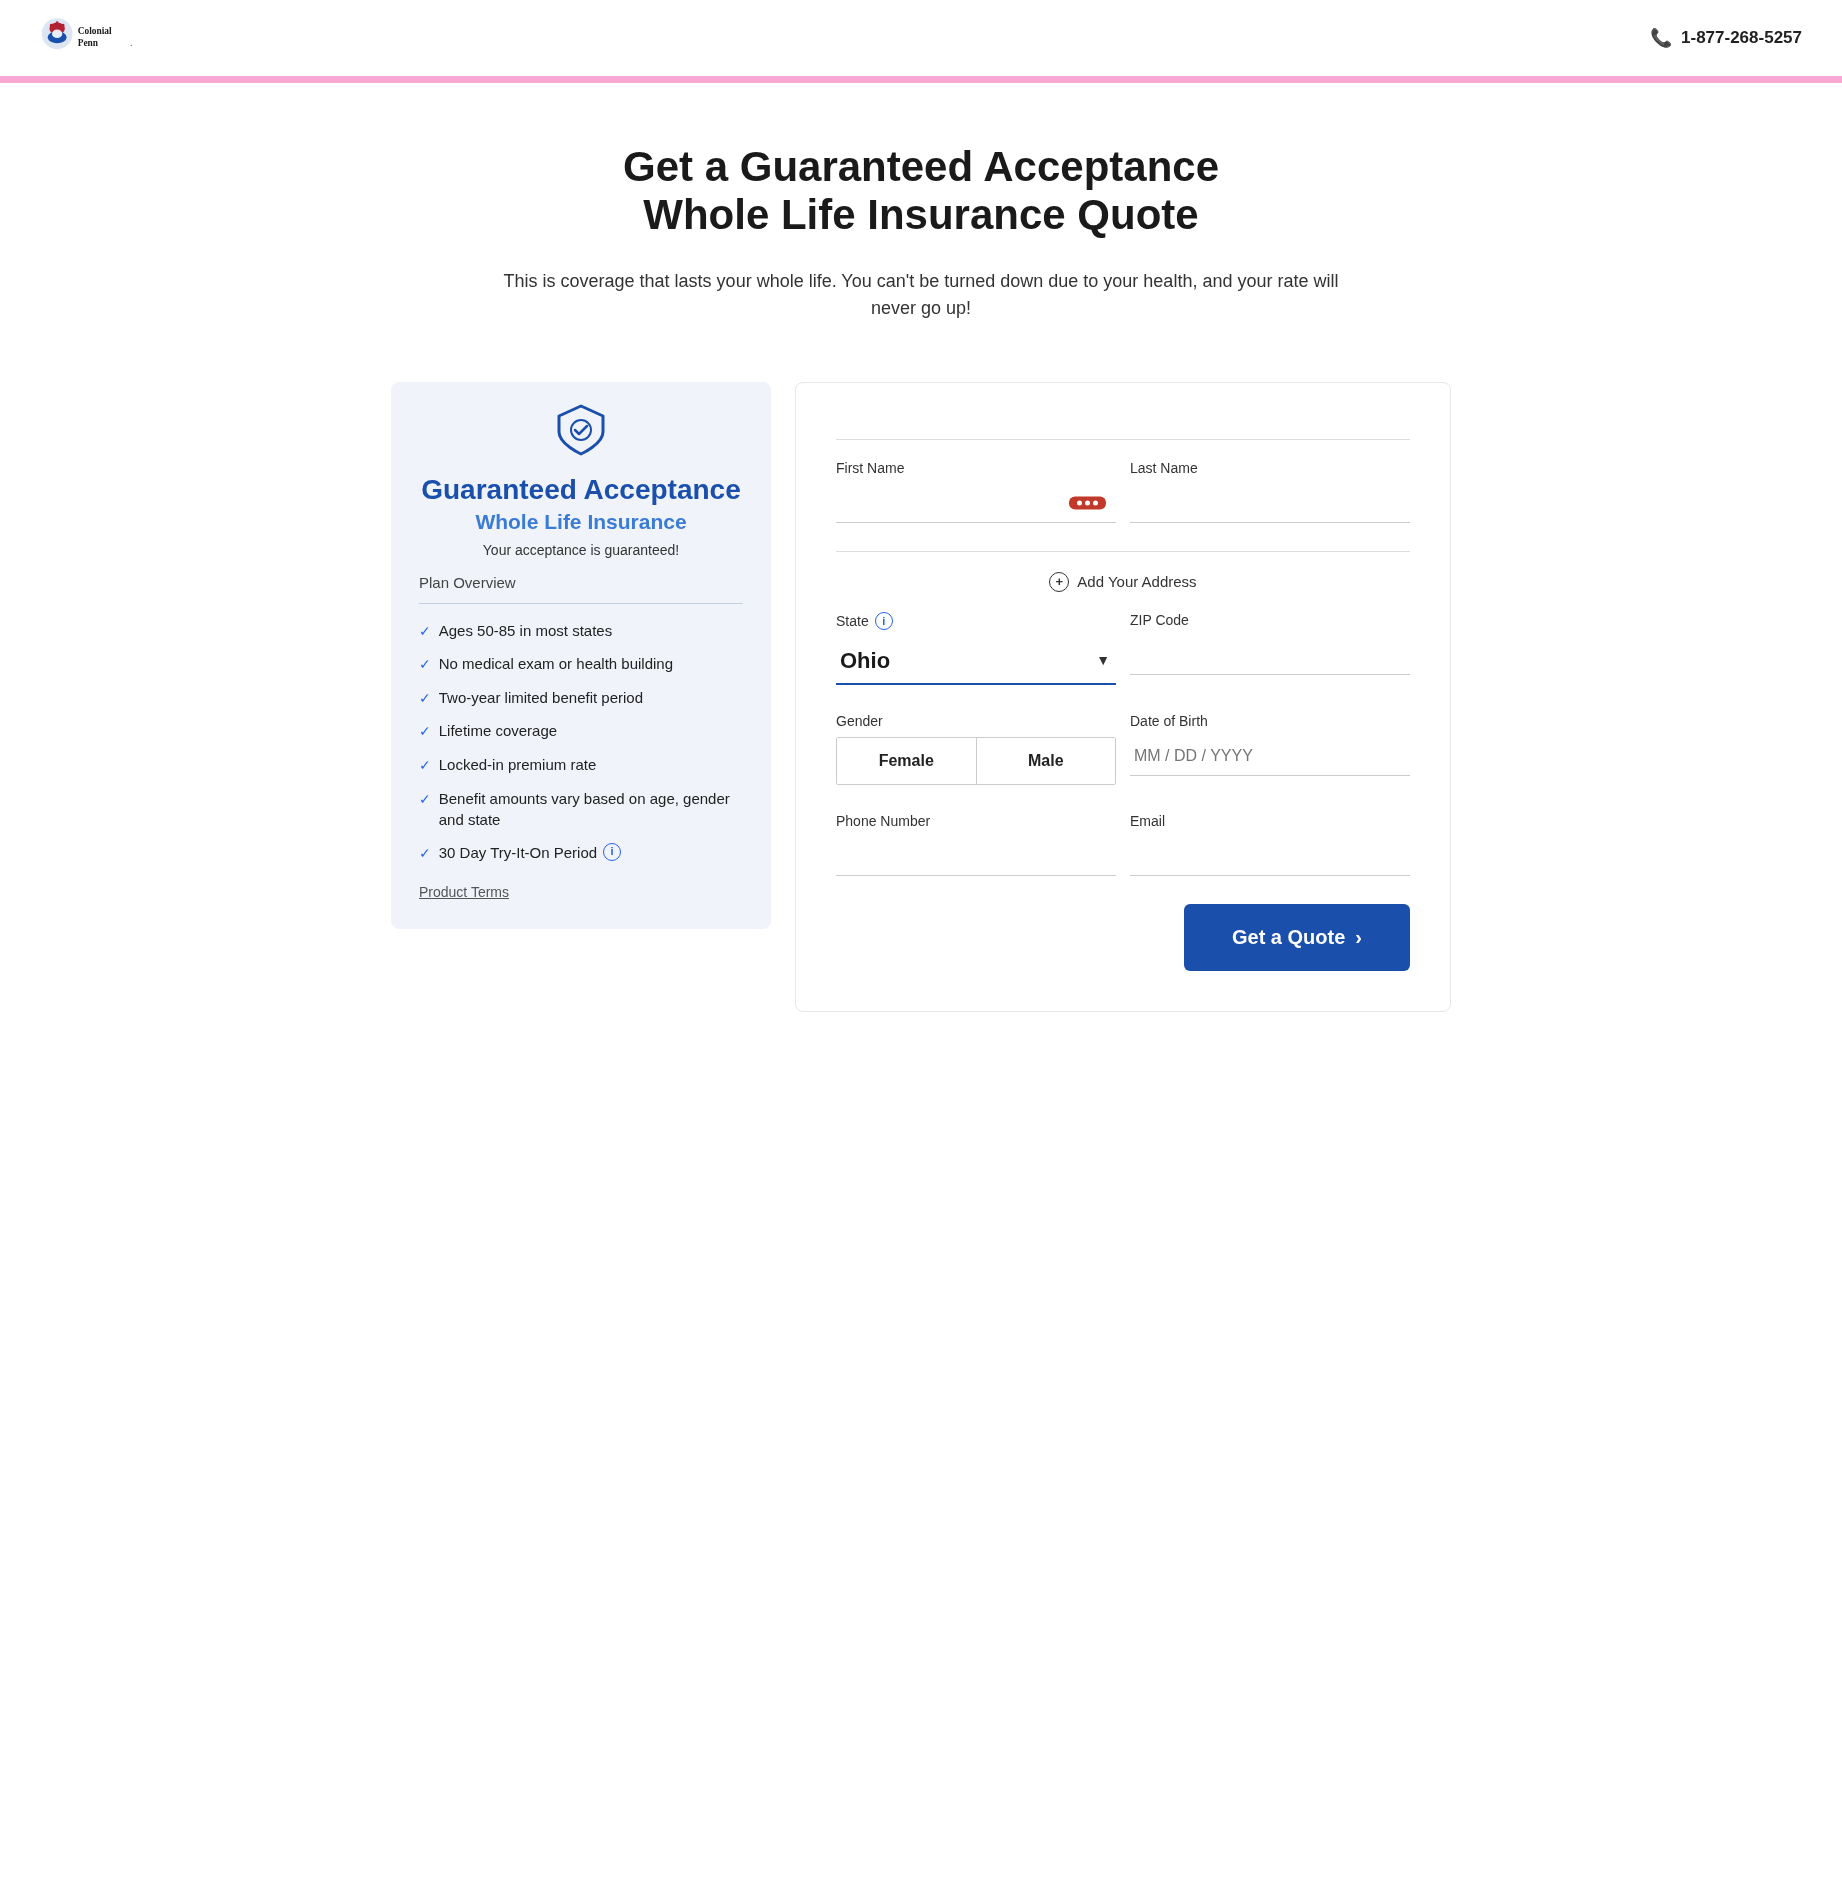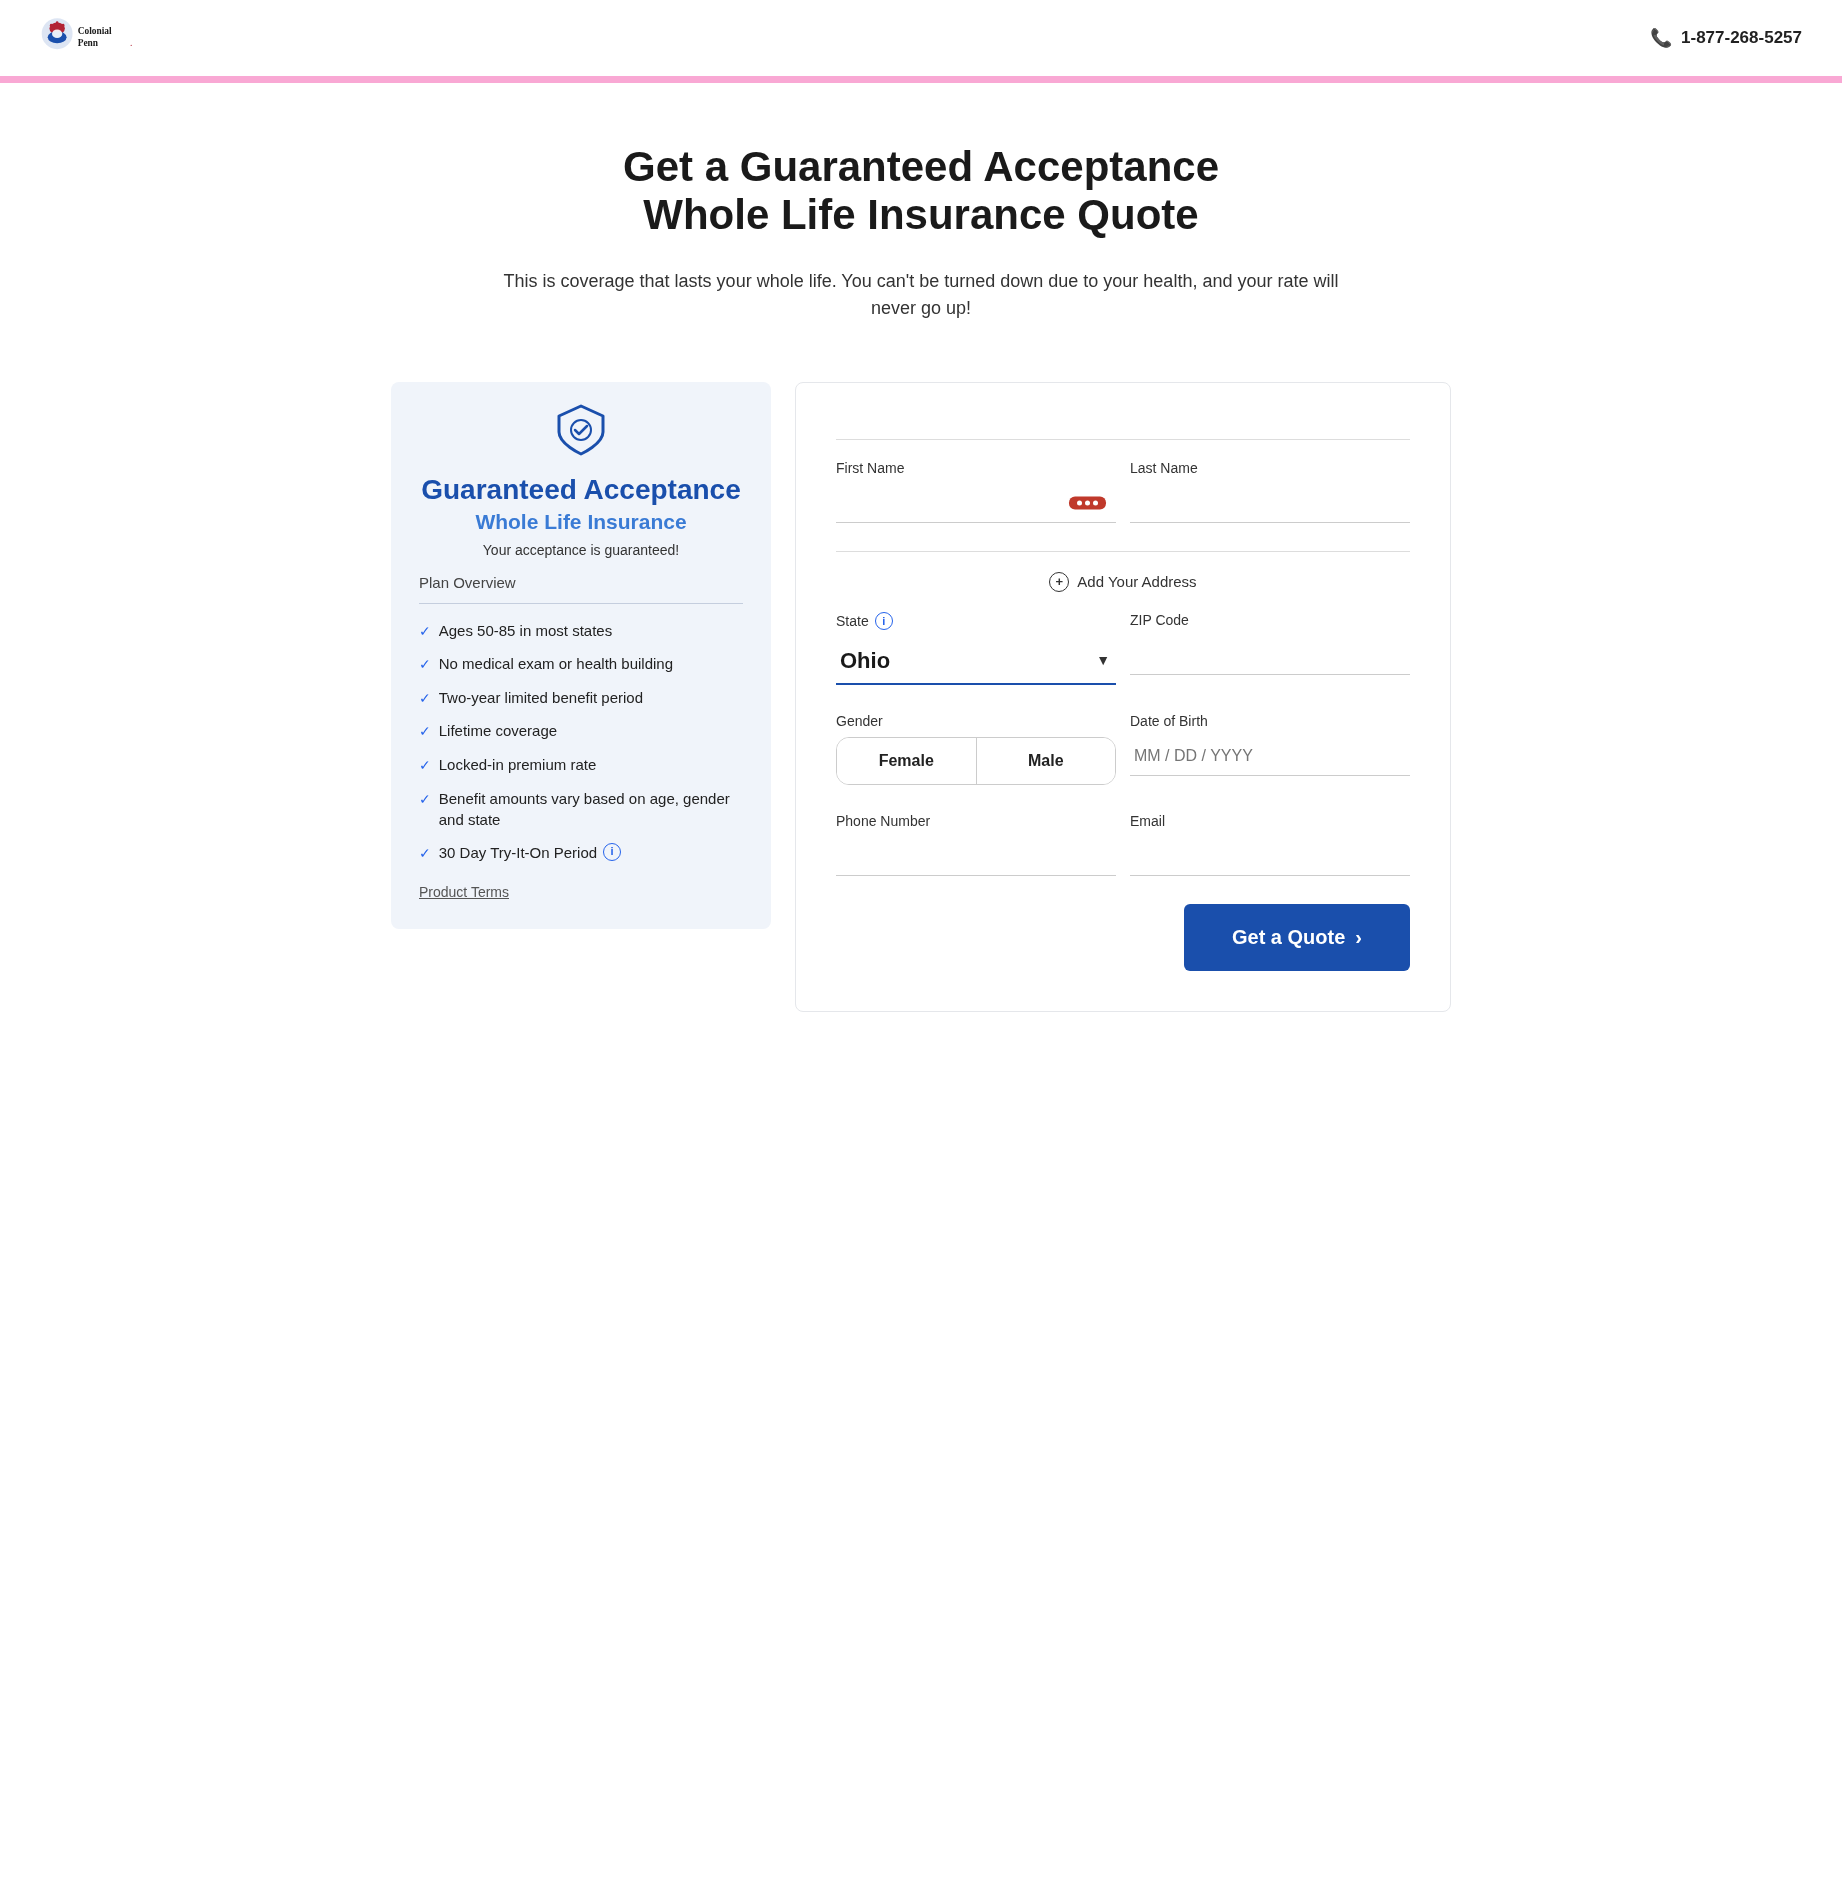--- a/index.html
+++ b/index.html
@@ -257,21 +257,21 @@
       right: 6px;
       top: 50%;
       transform: translateY(-50%);
       pointer-events: none;
       color: #333;
       font-size: 14px;
     }
     .gender-buttons {
       display: flex;
       border: 1px solid #ccc;
-      border-radius: 13px;
+      border-radius: 2px;
       overflow: hidden;
     }
     .gender-btn {
       flex: 1;
       padding: 14px;
       border: none;
       background: #fff;
       font-size: 16px;
       font-weight: 600;
       color: #222;

